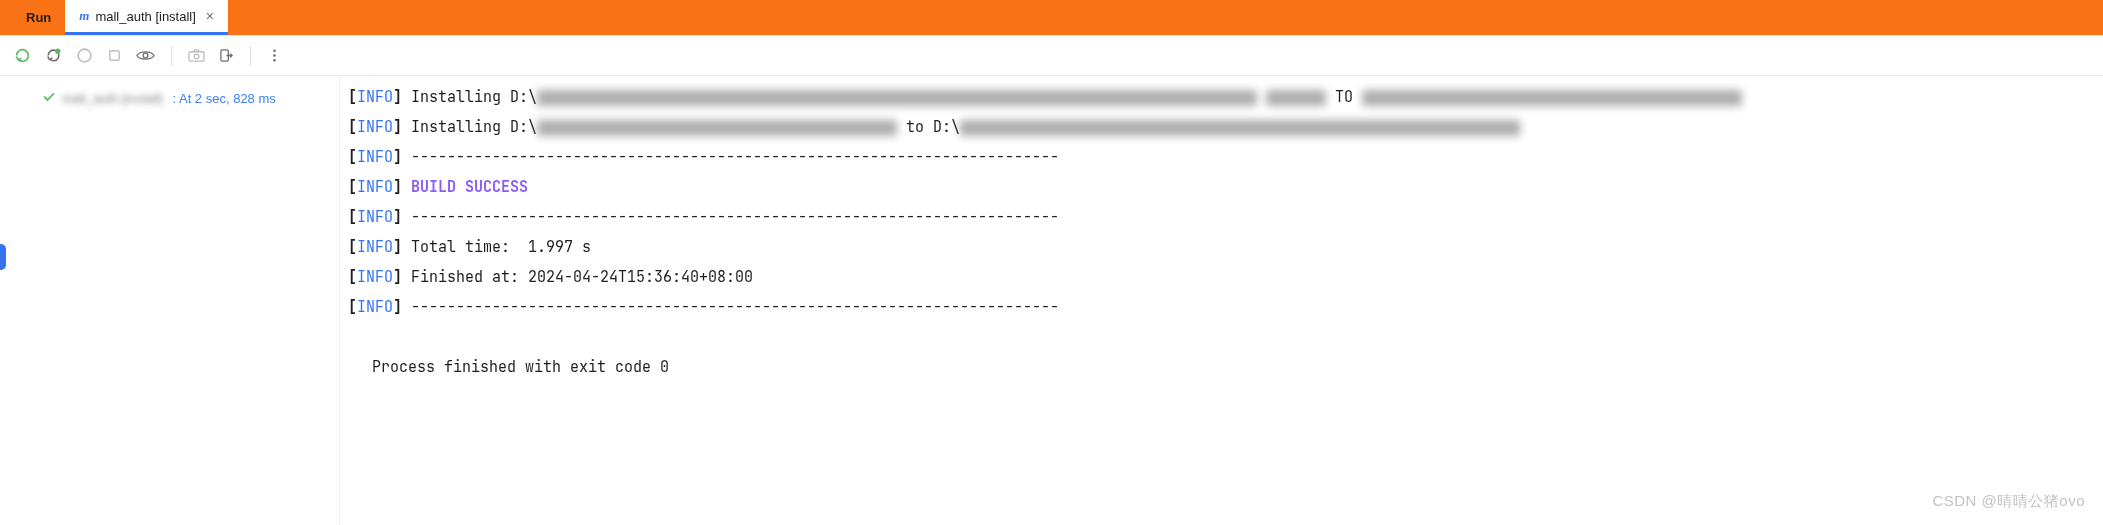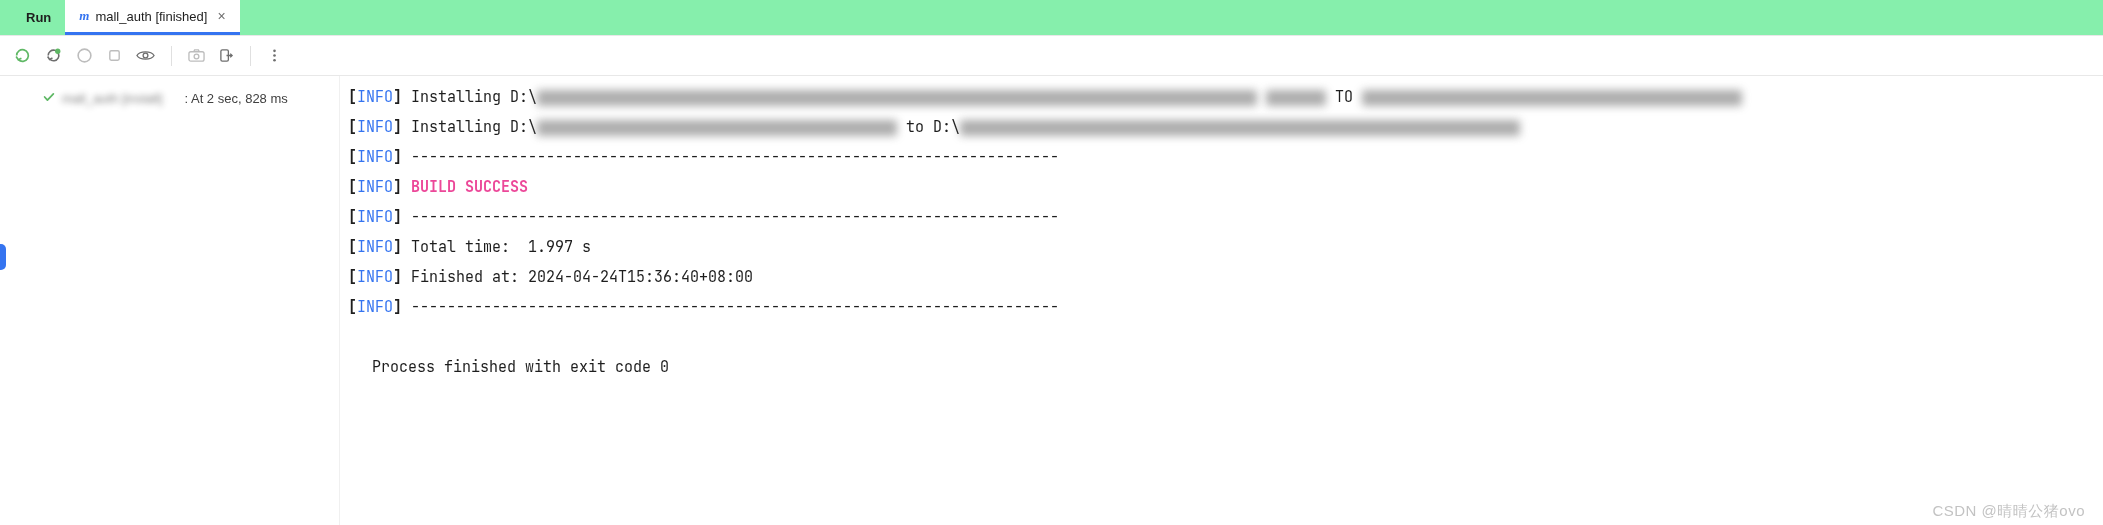--- a/index.html
+++ b/index.html
@@ -13,21 +13,21 @@
     .panel {
       display: flex;
       flex-direction: column;
       height: 525px;
       width: 2103px;
     }
     .tabs-bar {
       display: flex;
       align-items: center;
       height: 36px;
-      background: #86efac;
+      background: #f97316;
       border-bottom: 1px solid #e8e8e8;
       padding-left: 12px;
     }
     .tab {
       display: flex;
       align-items: center;
       padding: 0 14px;
       height: 100%;
       font-size: 13px;
       color: #1e1e1e;
@@ -99,65 +99,65 @@
     .tree-item {
       display: flex;
       align-items: center;
       gap: 6px;
       font-size: 13px;
       color: #1e1e1e;
       padding: 2px 0 2px 32px;
     }
     .check-icon { color: #5fb865; flex-shrink: 0; }
     .tree-label { color: #1e1e1e; }
-    .tree-detail { color: #404040; margin-left: 16px; }
+    .tree-detail { color: #3b82f6; margin-left: 4px; }
     .console {
       flex: 1;
       padding: 6px 0 6px 8px;
       font-family: "JetBrains Mono", "Consolas", "Menlo", monospace;
       font-size: 15px;
       line-height: 2.0;
       white-space: pre;
       color: #1e1e1e;
       overflow: hidden;
     }
     .log-info-bracket { color: #1e1e1e; font-weight: 700; }
     .log-info { color: #3574f0; font-weight: 400; }
-    .build-success { color: #ec4899; font-weight: 700; }
+    .build-success { color: #8b5cf6; font-weight: 700; }
     .exit-line { color: #1e1e1e; margin-left: 24px; }
     .blur-span {
       display: inline-block;
       vertical-align: middle;
       height: 16px;
       background: #6b6b6b;
       filter: blur(4px);
       opacity: 0.55;
       border-radius: 2px;
     }
     .watermark {
       position: absolute;
       right: 18px;
-      bottom: 4px;
+      bottom: 14px;
       color: rgba(120,120,120,0.45);
       font-size: 15px;
       letter-spacing: 0.5px;
     }
   </style>
 </head>
 <body>
 
 <div class="panel">
 
   <div class="tabs-bar">
     <div class="tab tab-run">
       <span>Run</span>
     </div>
     <div class="tab tab-active">
       <span class="tab-icon-m">m</span>
-      <span>mall_auth [finished]</span>
+      <span>mall_auth [install]</span>
       <span class="tab-close">×</span>
     </div>
   </div>
 
   <div class="toolbar">
     <span class="toolbar-btn">
       <svg width="17" height="17" viewBox="0 0 16 16">
           <path d="M2.5 8a5.5 5.5 0 1 1 1.6 3.9" fill="none" stroke="#5fb865" stroke-width="1.6"></path>
           <path d="M2 9l2 3 3-1.5" fill="none" stroke="#5fb865" stroke-width="1.6"></path>
         </svg>

